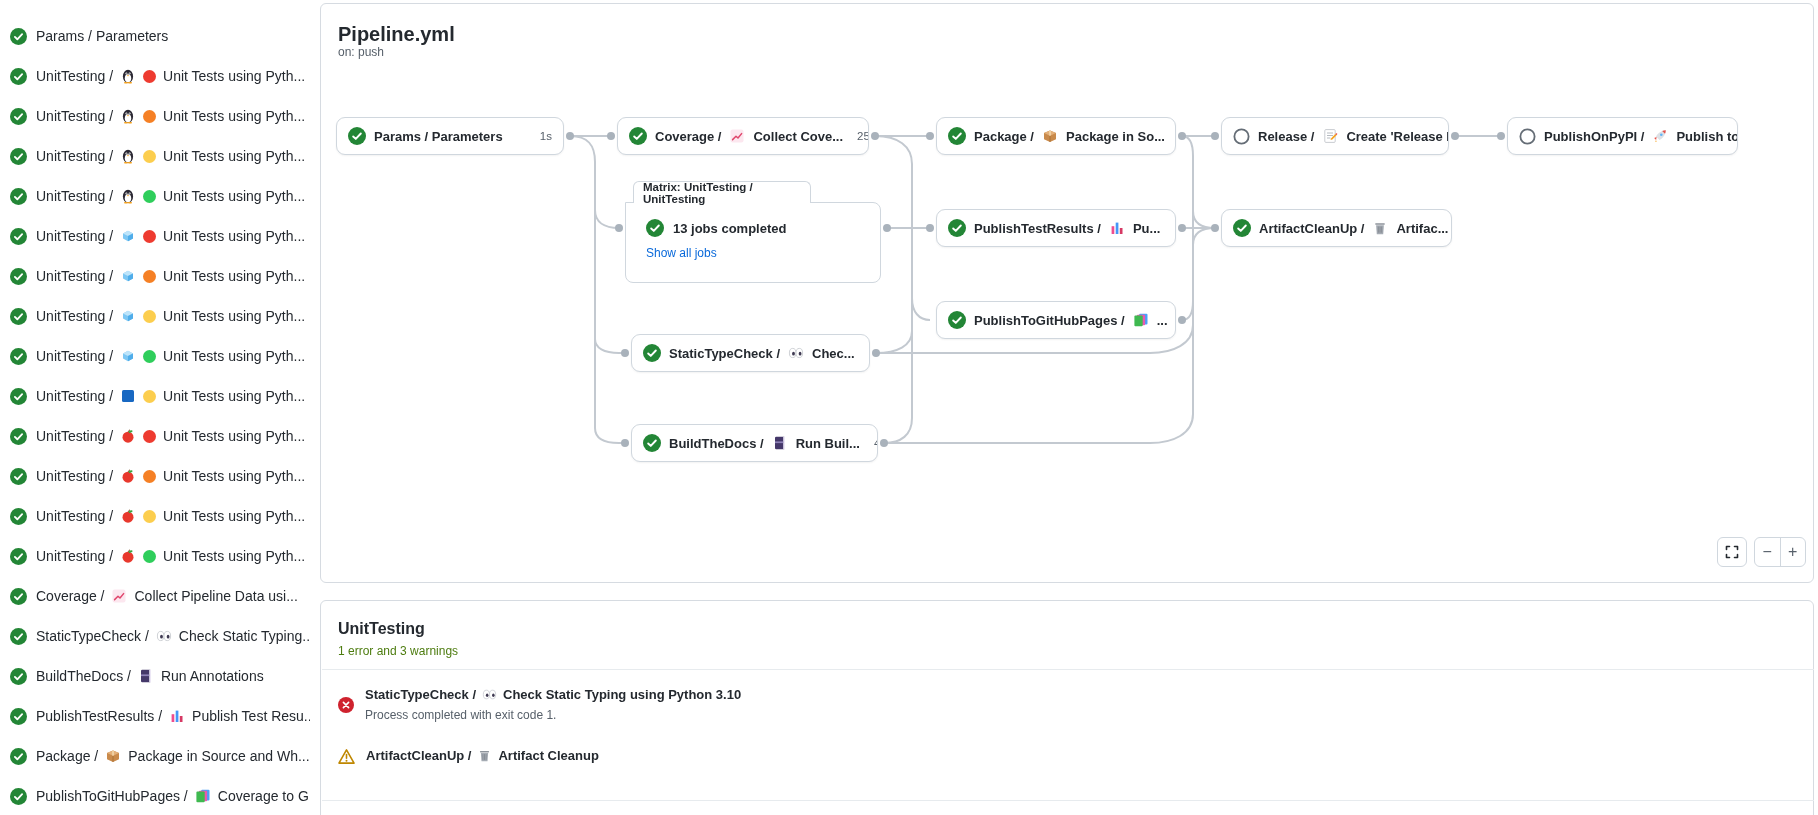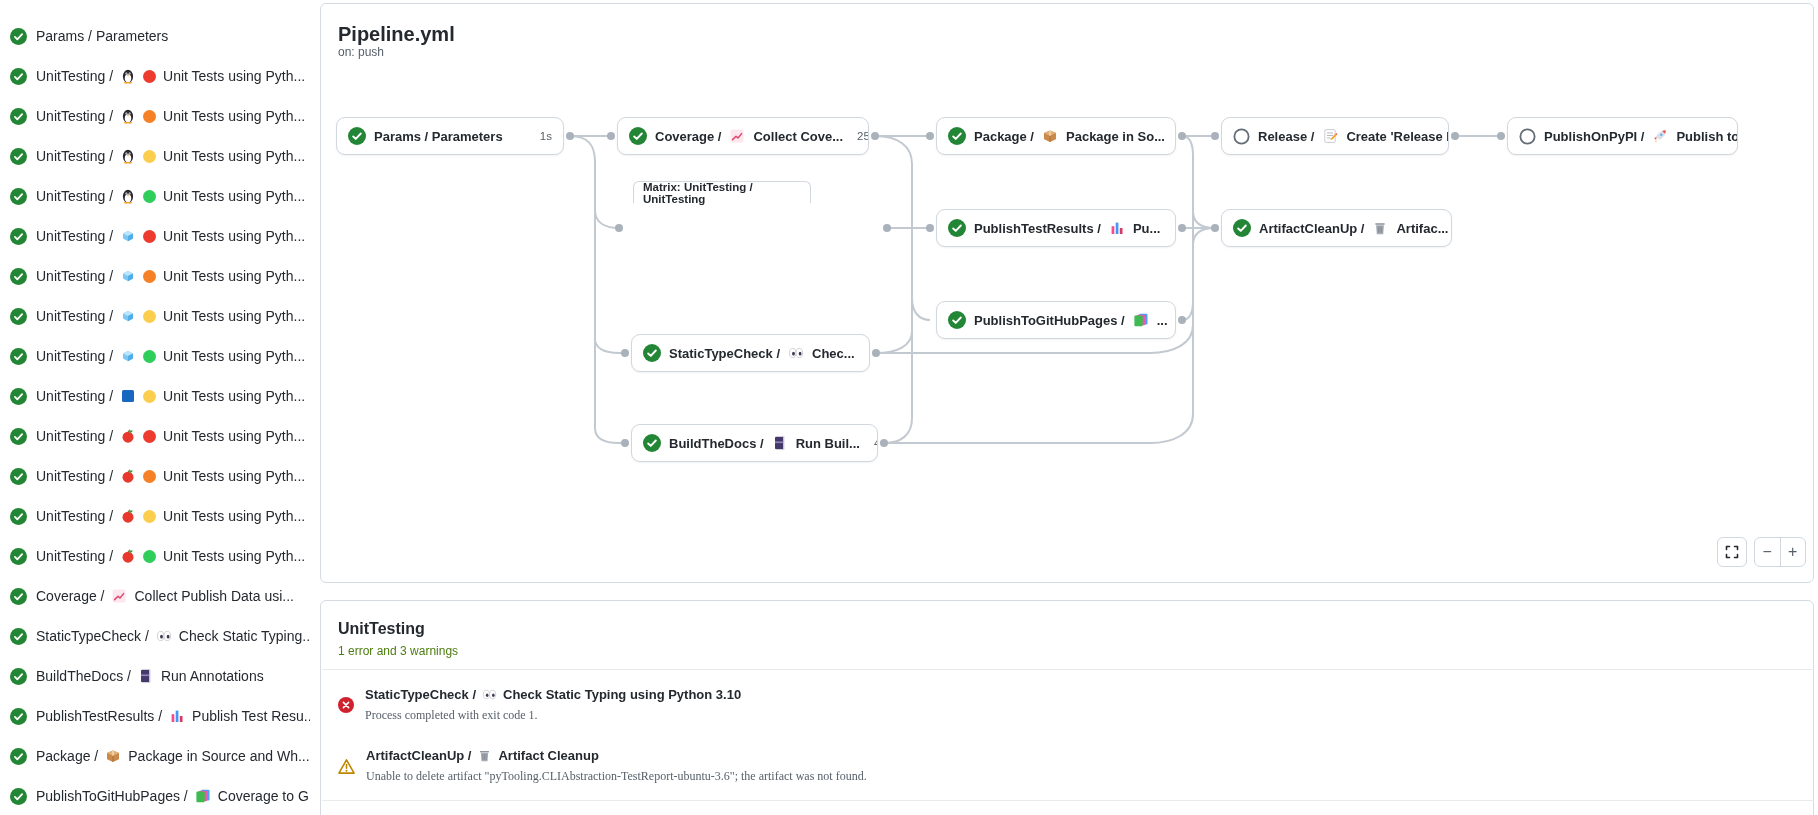--- a/index.html
+++ b/index.html
@@ -49,21 +49,21 @@
   .zoomctl .zbtn { flex:1; display:flex; align-items:center; justify-content:center; font-size:16px;
              color:#57606a; cursor:pointer; }
   .zoomctl .zbtn:first-child { border-right:1px solid #d0d7de; }
 
   
   .a-title { position:absolute; left:17px; top:19px; font-size:16px; font-weight:700; }
   .a-sub   { position:absolute; left:17px; top:43px; font-size:12px; color:#4d7c0f; }
   .a-div   { position:absolute; left:1px; height:1px; background:#e7ebee; }
   .arow { position:absolute; left:17px; display:flex; gap:11px; }
   .arow .atitle { font-size:13px; font-weight:700; display:flex; align-items:center; gap:6px; cursor:pointer; }
-  .arow .amsg { margin-top:6px; font-size:12px; color:#57606a; font-family:Liberation Serif, serif; }
+  .arow .amsg { margin-top:6px; font-size:12px; color:#57606a; font-family:Liberation Sans, sans-serif; }
 </style>
 </head>
 <body>
 
 <div class="stage">
 
   <div class="sidebar" id="sidebar">
       <div class="srow" style="top:16px">
     <span class="ic">
           <svg width="17" height="17" viewBox="0 0 16 16">
@@ -361,21 +361,21 @@
           </svg>
         </span>
     <span class="stext">
       <span>Coverage /</span>
           <span class="ic">
             <svg width="16" height="16" viewBox="0 0 16 16">
               <rect x="1.5" y="1.5" width="13" height="13" rx="2" fill="#fce7ef"></rect>
               <path d="M3.6 11.6 7 8.2l2 1.8 3.6-4.4" stroke="#e0476d" stroke-width="1.5" fill="none" stroke-linecap="round" stroke-linejoin="round"></path>
             </svg>
           </span>
-          <span>Collect Publish Data usi...</span>
+          <span>Collect Pipeline Data usi...</span>
     </span>
       </div>
       <div class="srow" style="top:616px">
     <span class="ic">
           <svg width="17" height="17" viewBox="0 0 16 16">
             <circle cx="8" cy="8" r="8" fill="#238636"></circle>
             <path d="M4.6 8.4l2.3 2.2 4.5-4.8" stroke="#fff" stroke-width="1.7" fill="none" stroke-linecap="round" stroke-linejoin="round"></path>
           </svg>
         </span>
     <span class="stext">
@@ -510,20 +510,32 @@
     <circle cx="1182" cy="136" r="4"></circle>
       <circle cx="1215" cy="136" r="4"></circle>
     <circle cx="1182" cy="228" r="4"></circle>
       <circle cx="1215" cy="228" r="4"></circle>
     <circle cx="1182" cy="320" r="4"></circle>
     <circle cx="1455" cy="136" r="4"></circle>
       <circle cx="1501" cy="136" r="4"></circle>
   </svg>
 
   <div class="matrix-tab">Matrix: UnitTesting / UnitTesting</div>
+  <div class="matrix-body">
+    <div class="matrix-row">
+      <span class="ic" id="matrix-check">
+          <svg width="18" height="18" viewBox="0 0 16 16">
+            <circle cx="8" cy="8" r="8" fill="#238636"></circle>
+            <path d="M4.6 8.4l2.3 2.2 4.5-4.8" stroke="#fff" stroke-width="1.7" fill="none" stroke-linecap="round" stroke-linejoin="round"></path>
+          </svg>
+        </span>
+      <span>13 jobs completed</span>
+    </div>
+    <span class="matrix-link">Show all jobs</span>
+  </div>
 
   <div id="nodes">
       <div class="node" style="left:336px;top:117px;width:228px">
       <span class="ic">
           <svg width="18" height="18" viewBox="0 0 16 16">
             <circle cx="8" cy="8" r="8" fill="#238636"></circle>
             <path d="M4.6 8.4l2.3 2.2 4.5-4.8" stroke="#fff" stroke-width="1.7" fill="none" stroke-linecap="round" stroke-linejoin="round"></path>
           </svg>
         </span>
         <span>Params / Parameters</span>
@@ -749,20 +761,19 @@
           <span>ArtifactCleanUp /</span>
               <span class="ic">
                 <svg width="15" height="15" viewBox="0 0 16 16">
                   <rect x="3.1" y="3.2" width="9.8" height="1.5" rx=".75" fill="#8d939b"></rect>
                   <path d="M4.1 5.2h7.8l-.7 9H4.8z" fill="#a5abb3"></path>
                   <path d="M6.3 6.5v6.2M8 6.5v6.2M9.7 6.5v6.2" stroke="#7d848c" stroke-width=".8"></path>
                 </svg>
               </span>
               <span>Artifact Cleanup</span>
         </div>
-        <div class="amsg">Unable to delete artifact "pyTooling.CLIAbstraction-TestReport-ubuntu-3.6"; the artifact was not found.</div>
       </div>
     </div>
       </div>
     <div class="a-div" style="top:199px; width:1492px;"></div>
   </div>
 
 </div>
 
 </body></html>

